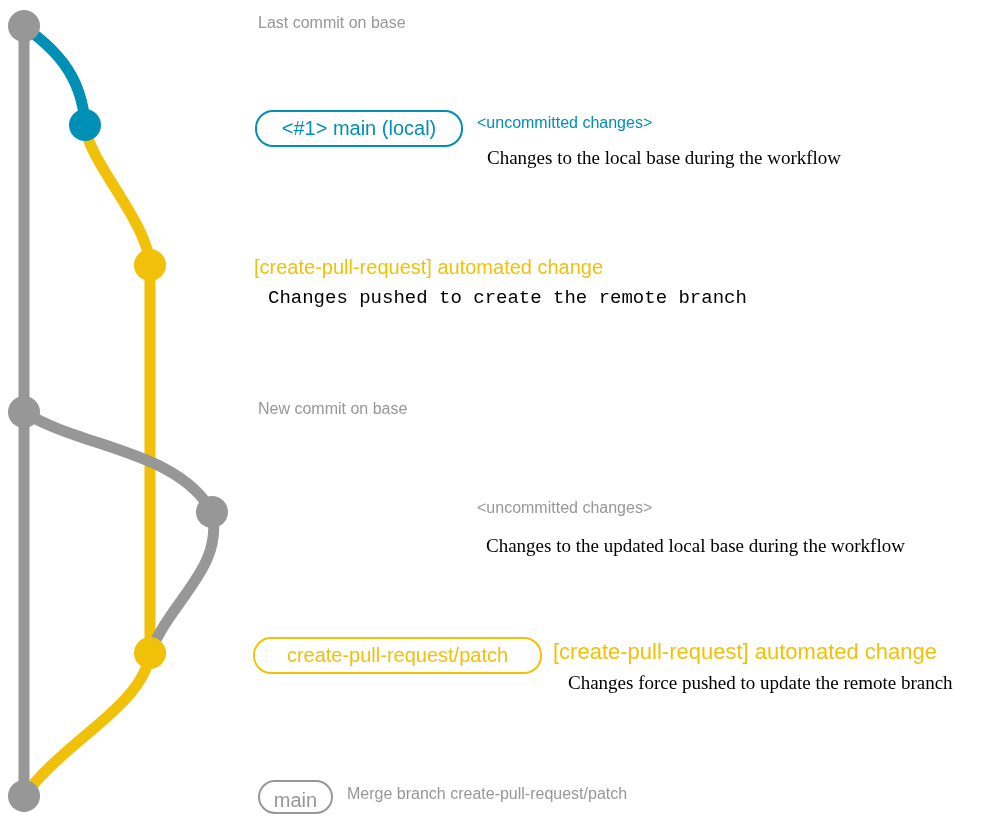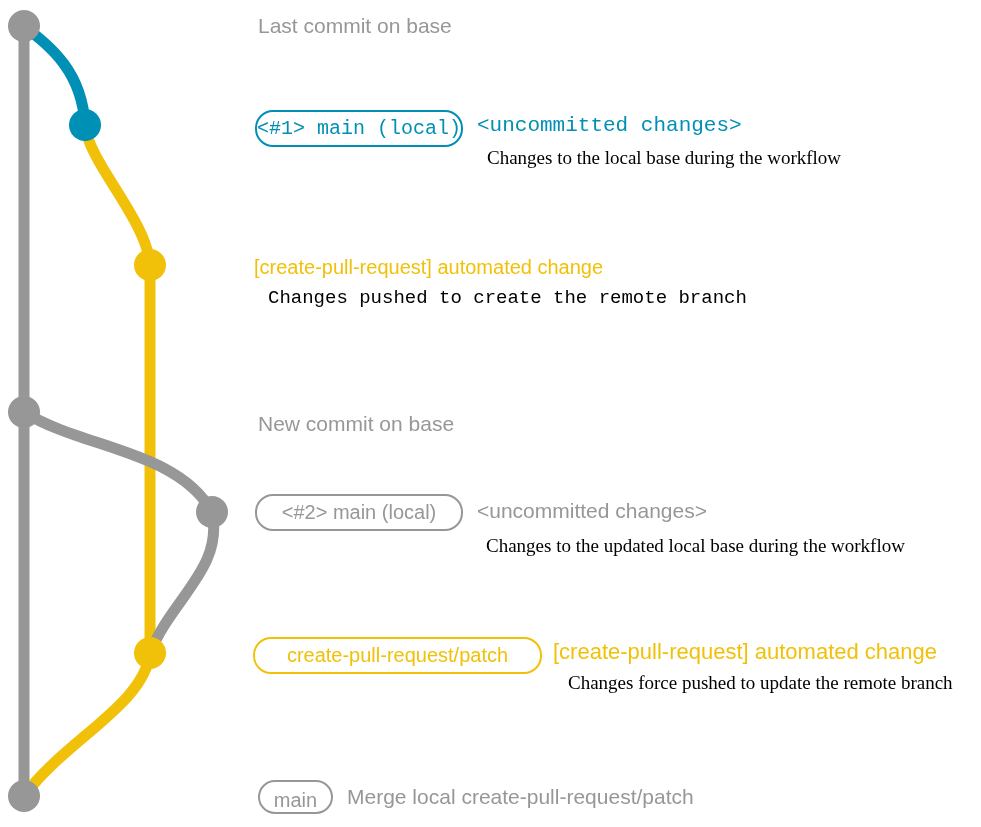--- a/index.html
+++ b/index.html
@@ -15,24 +15,24 @@
   .graph-svg path { fill: none; stroke-width: 11; stroke-linecap: butt; }
   .stroke-gray   { stroke: var(--color-gray); }
   .stroke-teal   { stroke: var(--color-teal); }
   .stroke-yellow { stroke: var(--color-yellow); }
   .fill-gray   { fill: var(--color-gray); }
   .fill-teal   { fill: var(--color-teal); }
   .fill-yellow { fill: var(--color-yellow); }
 
   .abs { position: absolute; white-space: nowrap; }
   .gray   { color: var(--color-gray); }
-  .teal   { color: var(--color-teal); font-family: Liberation Mono, monospace; }
+  .teal   { color: var(--color-teal); }
   .yellow { color: var(--color-yellow); }
 
-  .msg { font-size: 21px; line-height: 1.15; }
+  .msg { font-size: 16px; line-height: 1.15; }
   .msg-lg { font-size: 22px; line-height: 1.15; }
   .msg-md { font-size: 20px; line-height: 1.15; }
   .desc {
     font-family: "Liberation Serif", serif;
     font-size: 19px;
     line-height: 1.15;
     color: var(--color-black);
   }
   .tag {
     box-sizing: border-box;
@@ -72,32 +72,29 @@
 
   <div class="abs tag teal" style="left:255px; top:110px; width:208px;">
     <span>&lt;#1&gt; main (local)</span>
   </div>
   <div class="abs msg teal" style="left:477px; top:114px;">&lt;uncommitted changes&gt;</div>
   <div class="abs desc" style="left:487px; top:147px;">Changes to the local base during the workflow</div>
 
   <div class="abs msg-md yellow" style="left:254px; top:256px;">[create-pull-request] automated change</div>
   <div class="abs desc" style="left:268px; top:288px;font-family:Liberation Mono, monospace;">Changes pushed to create the remote branch</div>
 
-  <div class="abs msg gray" style="left:258px; top:400px;margin-top:12px;">New commit on base</div>
+  <div class="abs msg gray" style="left:258px; top:400px;">New commit on base</div>
 
-  <div class="abs tag gray" style="left:255px; top:494px; width:208px;">
-    <span>&lt;#2&gt; main (local)</span>
-  </div>
   <div class="abs msg gray" style="left:477px; top:499px;">&lt;uncommitted changes&gt;</div>
   <div class="abs desc" style="left:486px; top:535px;">Changes to the updated local base during the workflow</div>
 
   <div class="abs tag yellow" style="left:253px; top:637px; width:289px;">
     <span>create-pull-request/patch</span>
   </div>
   <div class="abs msg-lg yellow" style="left:553px; top:639px;">[create-pull-request] automated change</div>
   <div class="abs desc" style="left:568px; top:672px;">Changes force pushed to update the remote branch</div>
 
   <div class="abs tag tag-sm gray" style="left:258px; top:780px; width:75px;">
     <span>main</span>
   </div>
-  <div class="abs msg gray" style="left:347px; top:785px;">Merge local create-pull-request/patch</div>
+  <div class="abs msg gray" style="left:347px; top:785px;">Merge branch create-pull-request/patch</div>
 
 </div>
 
 </body></html>

